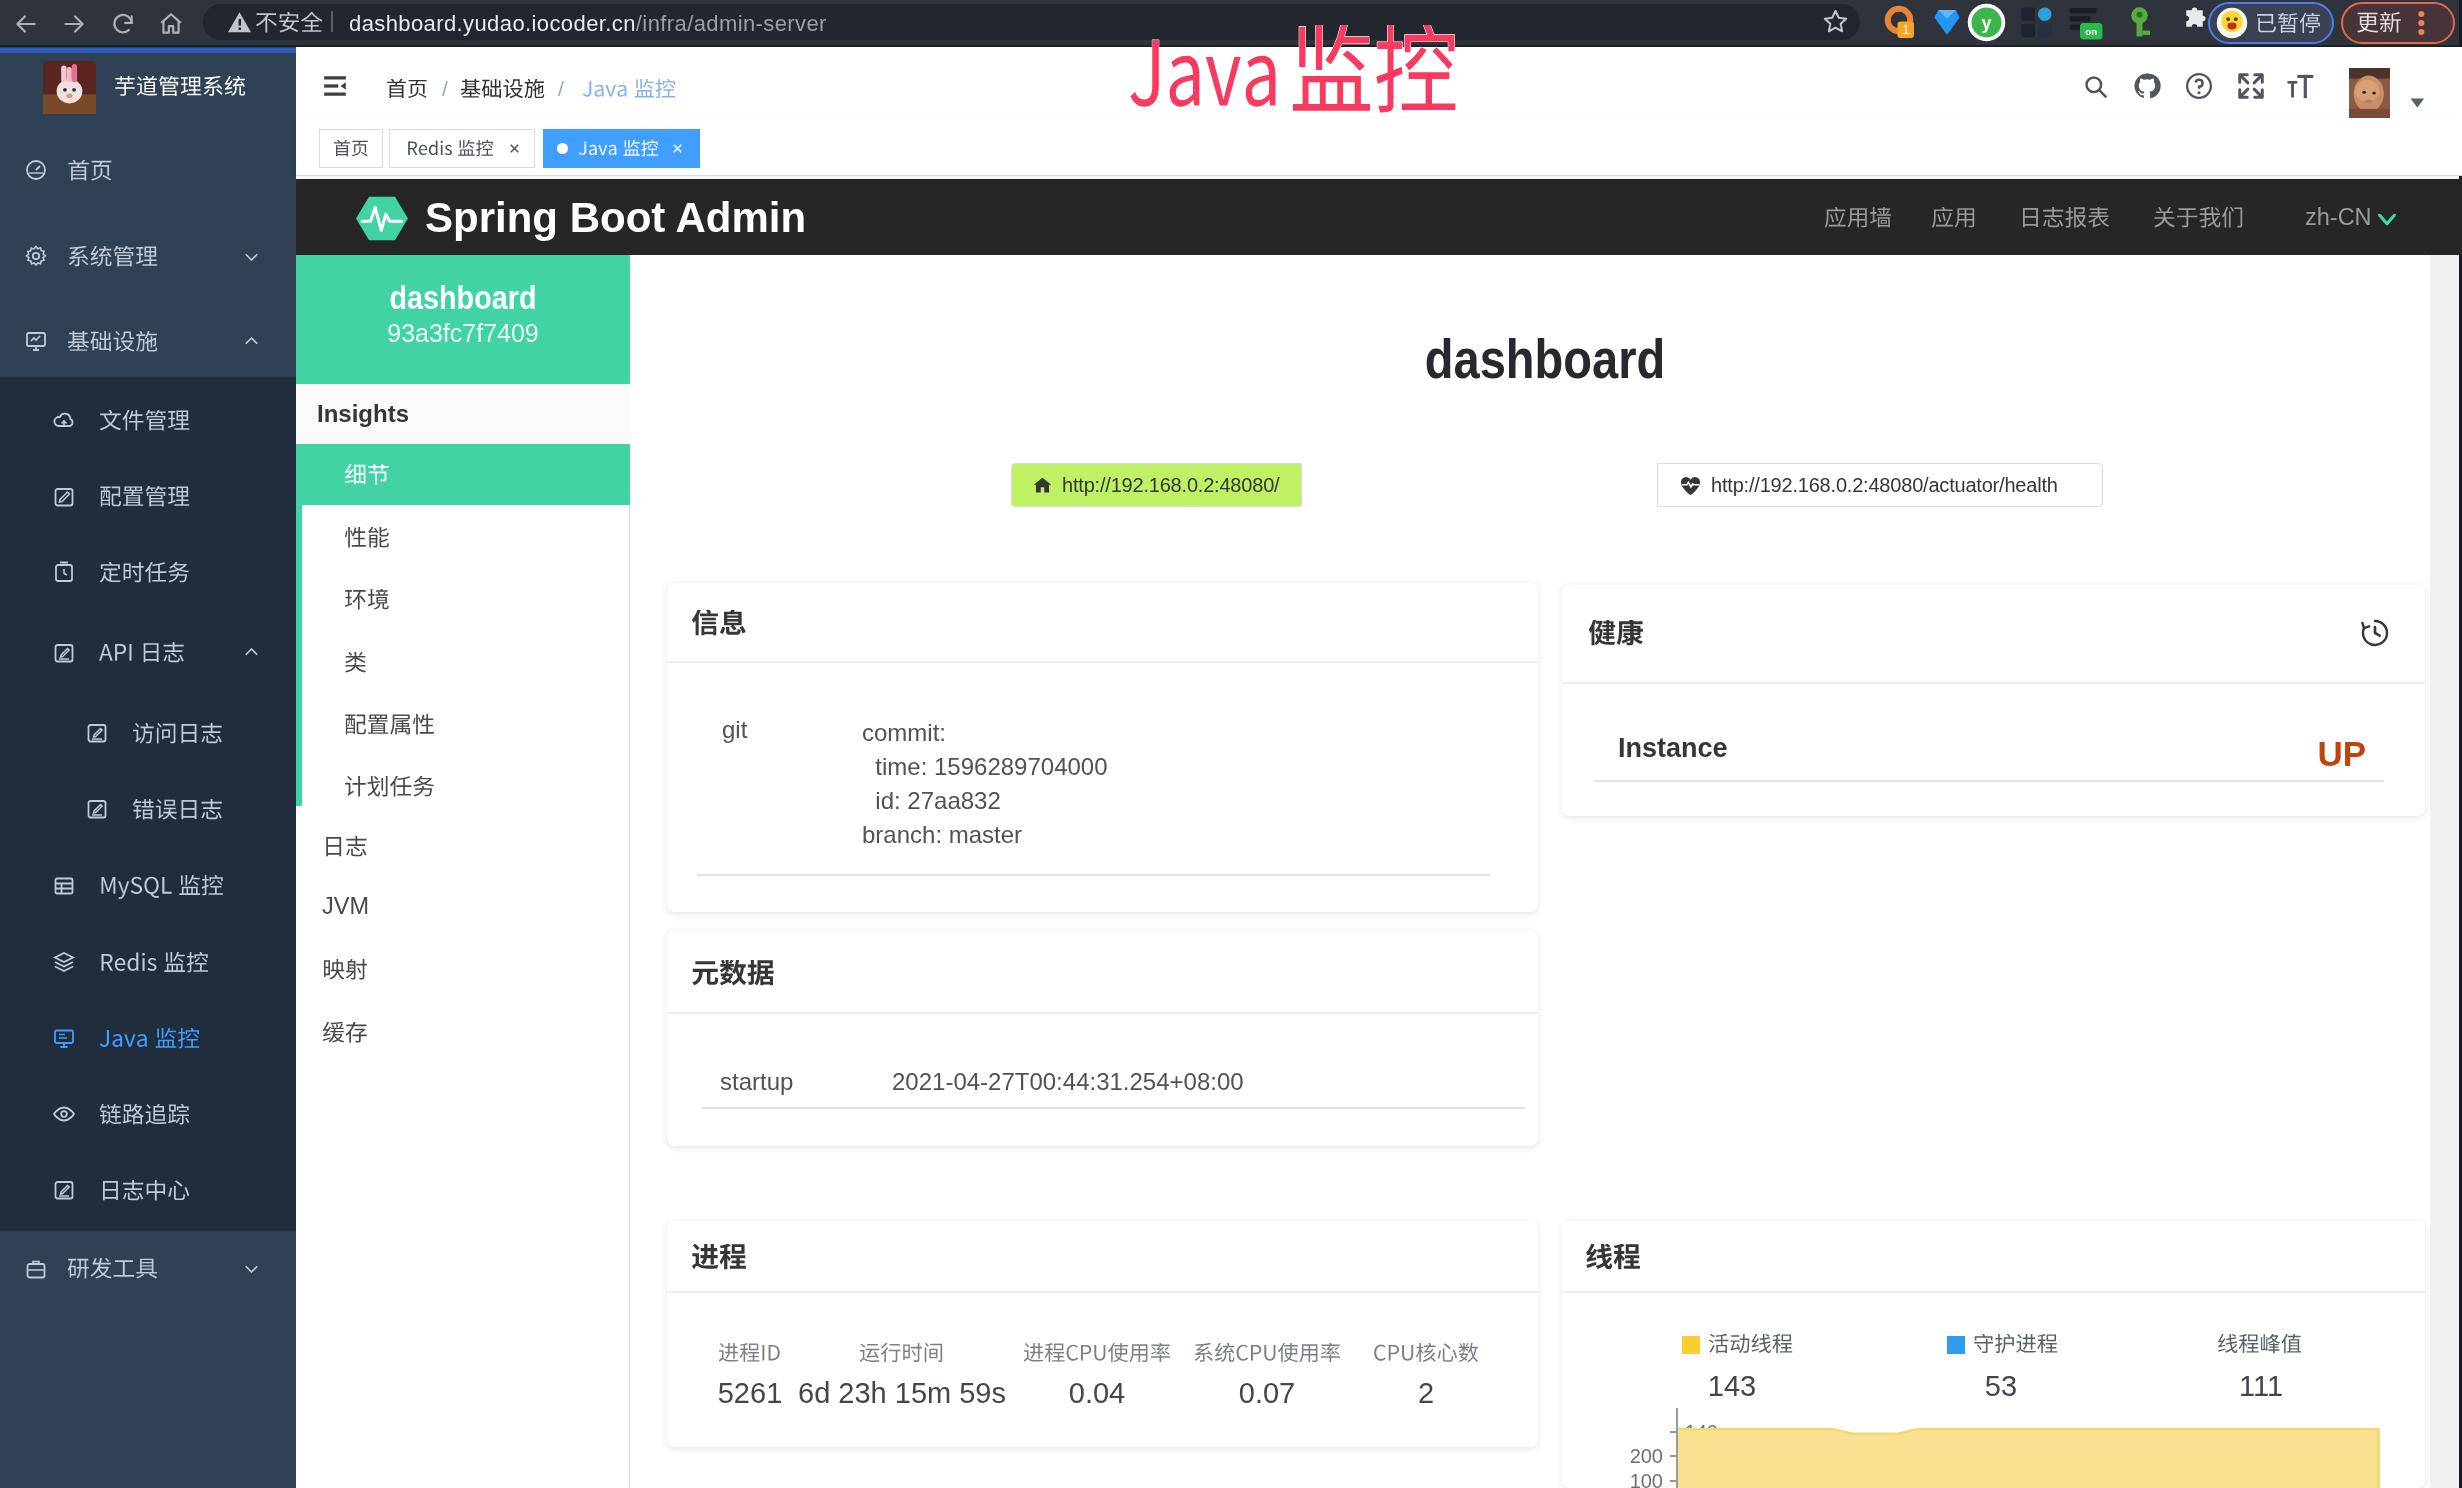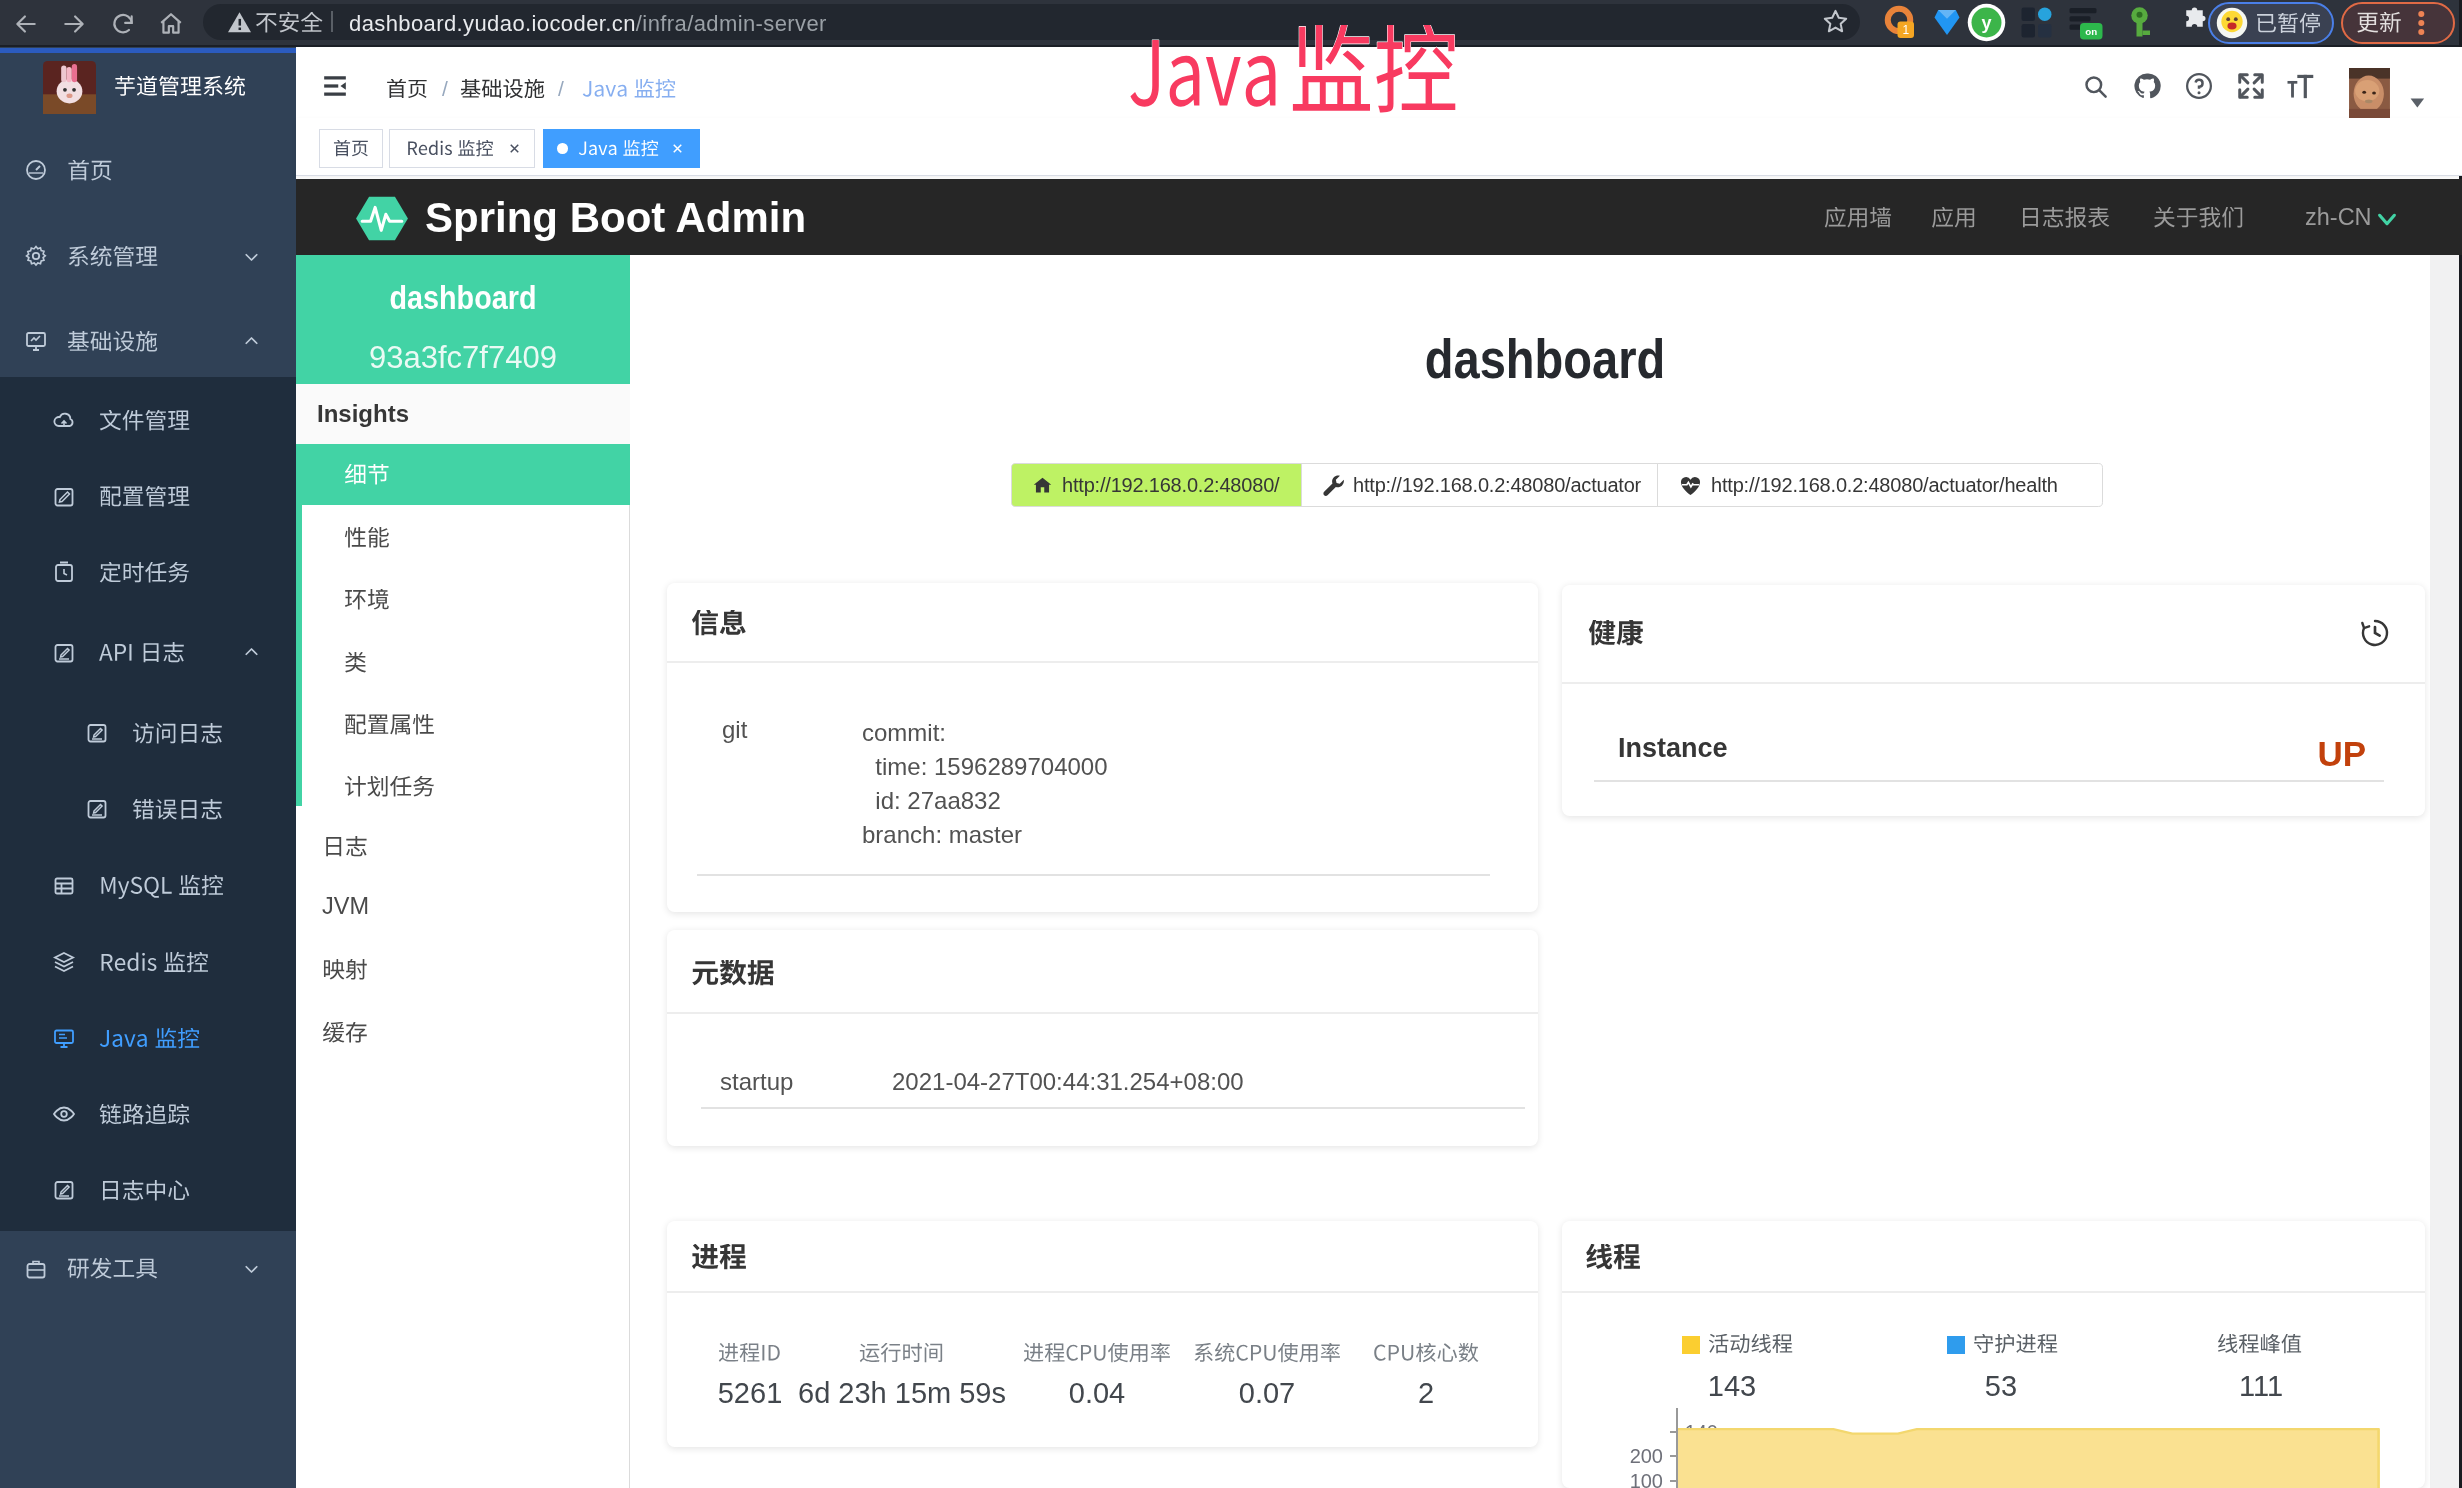--- a/index.html
+++ b/index.html
@@ -601,21 +601,21 @@
     </div>
     <div class="abs" style="left:2305px;top:204px;font-size:23.5px;color:#9b9b9b">zh-CN</div>
     <svg class="abs" style="left:2374px;top:209px" width="26" height="21" viewBox="0 0 24 20" fill="none" stroke="#42d3a5" stroke-width="3" stroke-linecap="round" stroke-linejoin="round">
       <polyline points="5 6 12 14 19 6"></polyline>
     </svg>
     <div class="abs" style="left:296px;top:255px;width:334px;height:1234px;background:#fff;border-right:1.5px solid #dbdbdb"></div>
     <div class="abs" style="left:296px;top:255px;width:334px;height:129px;background:#42d3a5"></div>
     <div class="abs" style="left:463px;top:288px;width:0;height:0"></div>
     <div class="abs" style="left:296px;top:255px;width:334px;height:129px;text-align:center">
       <div style="margin-top:23px;font-size:34px;font-weight:700;color:#fff;transform:scaleX(0.845)">dashboard</div>
-      <div style="margin-top:23px;font-size:31px;color:#eafaf4">93a3fc7f7409</div>
+      <div style="margin-top:2px;font-size:25px;color:#eafaf4">93a3fc7f7409</div>
     </div>
     <div class="abs" style="left:296px;top:384px;width:334px;height:61px;background:#fafafa;border-bottom:1.5px solid #ededed"></div>
     <div class="abs" style="left:317px;top:400px;font-size:24px;font-weight:700;color:#363636">Insights</div>
     <div class="abs" style="left:296px;top:444px;width:334px;height:362px;border-left:6px solid #42d3a5"></div>
     <div class="abs" style="left:302px;top:444px;width:328px;height:61px;background:#42d3a5"></div>
     <div style="position:absolute;left:344px;top:464px">
       <svg class="zht" width="46" height="24.6" viewBox="0 -820 2000 1080" fill="#ffffff">
         <use href="#gr7ec6" x="0"></use>
         <use href="#gr8282" x="1000"></use>
       </svg>
@@ -670,23 +670,20 @@
       <svg class="zht" width="46" height="24.6" viewBox="0 -820 2000 1080" fill="#4a4a4a">
         <use href="#gr7f13" x="0"></use>
         <use href="#gr5b58" x="1000"></use>
       </svg>
     </div>
     <div class="abs" style="left:1546px;top:336px;width:0;height:0"></div>
     <div class="abs" style="left:635px;top:326px;width:1820px;text-align:center;font-size:56px;font-weight:700;color:#26292e;transform:scaleX(0.84)">dashboard</div>
     <div class="abs" style="left:1011px;top:463px;width:291px;height:44px;background:#bef264;border:1.5px solid #dbdbdb;display:flex;align-items:center;font-size:20px;color:#363636;white-space:nowrap;letter-spacing:-0.2px;border-radius:4.6px 0 0 4.6px"><svg style="margin:0 9px 0 20px" width="21" height="21" viewBox="0 0 24 24" fill="#363636">
         <path d="M12 3L2 11h2.5v9h5.5v-6h4v6h5.5v-9H22z"></path>
       </svg>http://192.168.0.2:48080/</div>
-    <div class="abs" style="left:1301px;top:463px;width:358px;height:44px;background:#fff;border:1.5px solid #dbdbdb;display:flex;align-items:center;font-size:20px;color:#363636;white-space:nowrap;letter-spacing:-0.2px"><svg style="margin:0 9px 0 21px" width="21" height="21" viewBox="0 0 512 512" fill="#363636">
-        <path d="M507 114l-99 99-77-18-18-77 99-99c-50-15-107-3-147 37-41 41-53 100-35 151L27 410c-23 23-23 60 0 83s60 23 83 0l203-203c51 18 110 6 151-35 40-40 52-97 43-141z"></path>
-      </svg>http://192.168.0.2:48080/actuator</div>
     <div class="abs" style="left:1657px;top:463px;width:446px;height:44px;background:#fff;border:1.5px solid #dbdbdb;display:flex;align-items:center;font-size:20px;color:#363636;white-space:nowrap;letter-spacing:-0.2px;border-radius:0 4.6px 4.6px 0"><svg style="margin:0 9px 0 21px" width="23" height="21" viewBox="0 0 24 22" fill="#363636">
         <path d="M12 21S2 14 2 7.5A5.3 5.3 0 0 1 12 5a5.3 5.3 0 0 1 10 2.5C22 14 12 21 12 21z"></path>
         <path d="M3 10.2h5.2l1.6-2.6 2.6 4.8 1.8-3 1 0.8h6" stroke="#fff" stroke-width="1.7" fill="none"></path>
       </svg>http://192.168.0.2:48080/actuator/health</div>
     <div class="abs" style="left:667px;top:583px;width:871px;height:329px;background:#fff;border-radius:7.6px;box-shadow:0 1.5px 7.6px rgba(10,10,10,.10)"></div>
     <div style="position:absolute;left:691px;top:610px">
       <svg class="zht" width="56" height="30" viewBox="0 -820 2000 1080" fill="#363636">
         <use href="#gb4fe1" x="0"></use>
         <use href="#gb606f" x="1000"></use>
       </svg>

